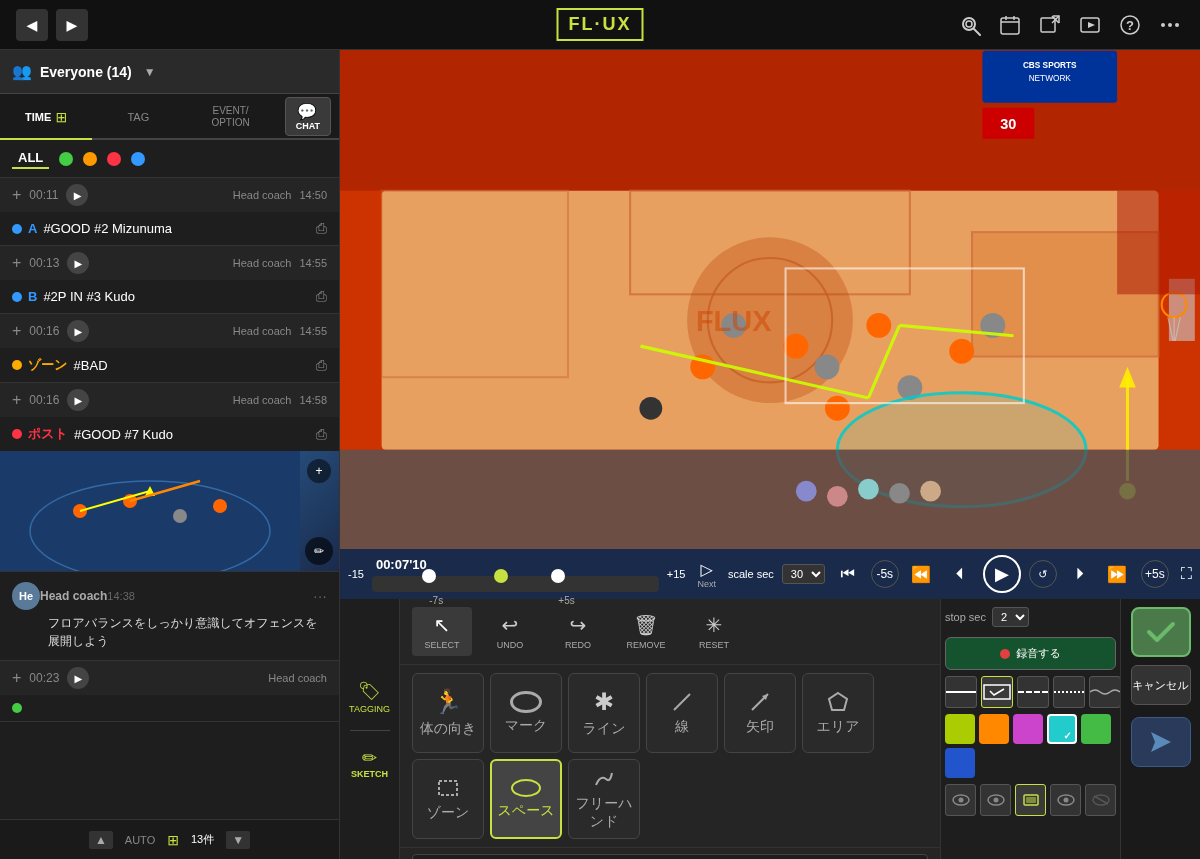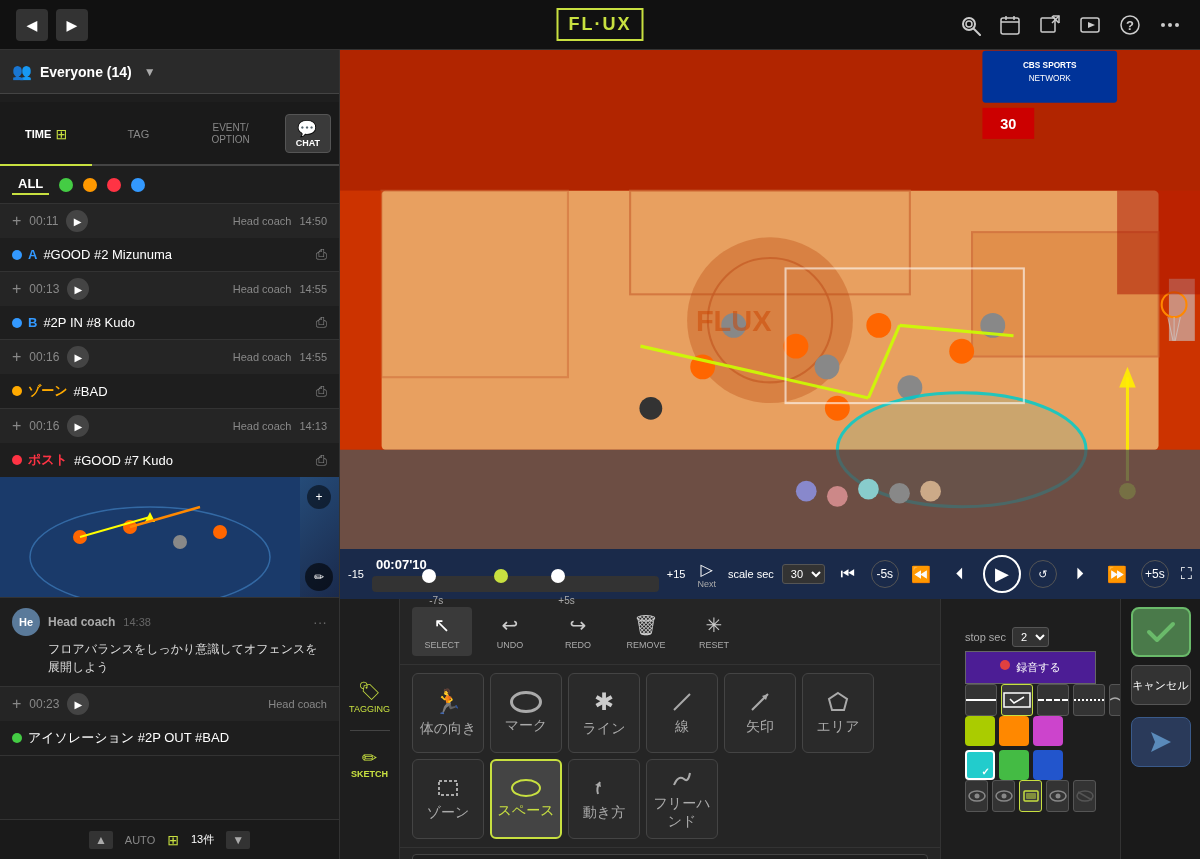--- a/index.html
+++ b/index.html
@@ -58,25 +58,24 @@
       padding: 0 12px;
       gap: 8px;
       border-bottom: 1px solid #444;
     }
     .group-icon { font-size: 16px; color: #aaa; }
     .group-label { color: #fff; font-size: 14px; font-weight: bold; }
     .group-chevron { color: #aaa; font-size: 12px; margin-left: 4px; }
 
     .tab-bar {
       display: flex;
-      height: 64px;
+      height: 46px;
       background: #1a1a1a;
       border-bottom: 2px solid #444;
       flex-shrink: 0;
-      margin-top: 8px;
     }
     .tab-item {
       flex: 1;
       display: flex;
       flex-direction: column;
       align-items: center;
       justify-content: center;
       color: #888;
       font-size: 10px;
       cursor: pointer;
@@ -166,21 +165,21 @@
       background: rgba(0,0,0,0.6); border-radius: 50%;
       width: 28px; height: 28px; display: flex; align-items: center; justify-content: center;
       color: #fff; font-size: 12px; cursor: pointer;
     }
 
     .chat-msg {
       padding: 10px 12px;
       background: #1e1e1e;
       border-bottom: 1px solid #333;
     }
-    .chat-msg-header { display: flex; align-items: center; gap: 8px; margin-bottom: 4px; }
+    .chat-msg-header { display: flex; align-items: center; gap: 0; margin-bottom: 4px; }
     .chat-avatar {
       width: 28px; height: 28px; border-radius: 50%;
       background: #5a7a9a; display: flex; align-items: center; justify-content: center;
       color: #fff; font-size: 11px; font-weight: bold; flex-shrink: 0;
     }
     .chat-sender { color: #aaa; font-size: 12px; font-weight: bold; }
     .chat-time { color: #666; font-size: 11px; }
     .chat-more { color: #666; font-size: 14px; margin-left: auto; cursor: pointer; }
     .chat-body { color: #ddd; font-size: 12px; line-height: 1.5; margin-left: 36px; }
 
@@ -344,36 +343,37 @@
       color: #ccc; font-size: 12px; padding: 8px 12px; border-radius: 4px;
     }
 
     
     .right-tools {
       width: 180px;
       background: #1e1e1e;
       border-left: 1px solid #333;
       display: flex;
       flex-direction: column;
-      padding: 24px;
+      padding: 4px;
+      gap: 6px;
       flex-shrink: 0;
     }
 
     
     .stop-sec-row {
       display: flex; align-items: center; gap: 6px;
       padding: 4px 0;
     }
     .stop-sec-label { color: #aaa; font-size: 11px; }
     .stop-sec-select { background: #333; border: 1px solid #555; color: #fff; font-size: 11px; padding: 2px 4px; border-radius: 3px; }
 
     .record-btn {
-      background: #4c1d95; border: 1px solid #666; color: #fff;
-      font-size: 11px; padding: 8px 10px; border-radius: 0;
-      cursor: pointer; display: flex; gap: 6px;
+      background: #14532d; border: 1px solid #666; color: #fff;
+      font-size: 11px; padding: 8px 10px; border-radius: 6px;
+      cursor: pointer; display: flex; align-items: center; gap: 6px;
       justify-content: center;
     }
     .rec-dot { width: 10px; height: 10px; border-radius: 50%; background: #e04040; }
 
     
     .line-style-row {
       display: flex; gap: 4px; align-items: center;
     }
     .line-swatch {
       flex: 1; height: 32px; background: #333; border: 1px solid #555;
@@ -586,21 +586,21 @@
         <div class="event-meta">
           <span class="event-meta-add">+</span>
           <span class="event-time">00:13</span>
           <button class="event-play-btn">▶</button>
           <span class="event-author">Head coach</span>
           <span class="event-clock">14:55</span>
         </div>
         <div class="event-content">
           <div class="event-dot" style="background:#3399ff;"></div>
           <span style="color:#3399ff; font-weight:bold; font-size:13px;">B</span>
-          <span class="event-label">#2P IN #8 Kudo</span>
+          <span class="event-label">#2P IN #3 Kudo</span>
           <span class="event-share">⎙</span>
         </div>
       </div>
 
       <div class="event-row">
         <div class="event-meta">
           <span class="event-meta-add">+</span>
           <span class="event-time">00:16</span>
           <button class="event-play-btn">▶</button>
           <span class="event-author">Head coach</span>
@@ -613,21 +613,21 @@
           <span class="event-share">⎙</span>
         </div>
       </div>
 
       <div class="event-row">
         <div class="event-meta">
           <span class="event-meta-add">+</span>
           <span class="event-time">00:16</span>
           <button class="event-play-btn">▶</button>
           <span class="event-author">Head coach</span>
-          <span class="event-clock">14:13</span>
+          <span class="event-clock">14:58</span>
         </div>
         <div class="event-content">
           <div class="event-dot" style="background:#ff3344;"></div>
           <span style="color:#ff3344; font-weight:bold; font-size:13px;">ポスト</span>
           <span class="event-label">#GOOD #7 Kudo</span>
           <span class="event-share">⎙</span>
         </div>
 
         <div class="event-thumbnail">
           <div class="event-thumbnail-inner">
@@ -664,21 +664,20 @@
 
       <div class="event-row">
         <div class="event-meta">
           <span class="event-meta-add">+</span>
           <span class="event-time">00:23</span>
           <button class="event-play-btn">▶</button>
           <span class="event-author">Head coach</span>
         </div>
         <div class="event-content">
           <div class="event-dot" style="background:#44cc44;"></div>
-          <span class="event-label">アイソレーション #2P OUT #BAD</span>
         </div>
       </div>
 
     </div>
 
     <div class="bottom-controls">
       <button class="scroll-btn">▲</button>
       <span class="bottom-auto">AUTO</span>
       <span style="color:#c8e040; font-size:14px;">⊞</span>
       <span class="bottom-count">13件</span>
@@ -894,27 +893,20 @@
             <span class="dt-label">ゾーン</span>
           </div>
           <div class="draw-tool draw-tool-space selected">
             <svg width="32" height="20" viewBox="0 0 32 20">
               <ellipse cx="16" cy="10" rx="14" ry="8" fill="none" stroke="#c8e040" stroke-width="2"></ellipse>
             </svg>
             <span class="dt-label" style="color:#c8e040;">スペース</span>
           </div>
           <div class="draw-tool">
             <svg width="24" height="24" viewBox="0 0 24 24">
-              <path d="M6 18 Q4 12 8 6" fill="none" stroke="#aaa" stroke-width="2"></path>
-              <polygon points="8,6 3,9 9,11" fill="#aaa"></polygon>
-            </svg>
-            <span class="dt-label">動き方</span>
-          </div>
-          <div class="draw-tool">
-            <svg width="24" height="24" viewBox="0 0 24 24">
               <path d="M4 18 Q8 8 14 12 Q18 16 20 6" fill="none" stroke="#aaa" stroke-width="2"></path>
             </svg>
             <span class="dt-label">フリーハンド</span>
           </div>
         </div>
 
         <div class="text-input-bar">
           <input type="text" class="text-input" placeholder="テキスト入力" style="">
         </div>
 

